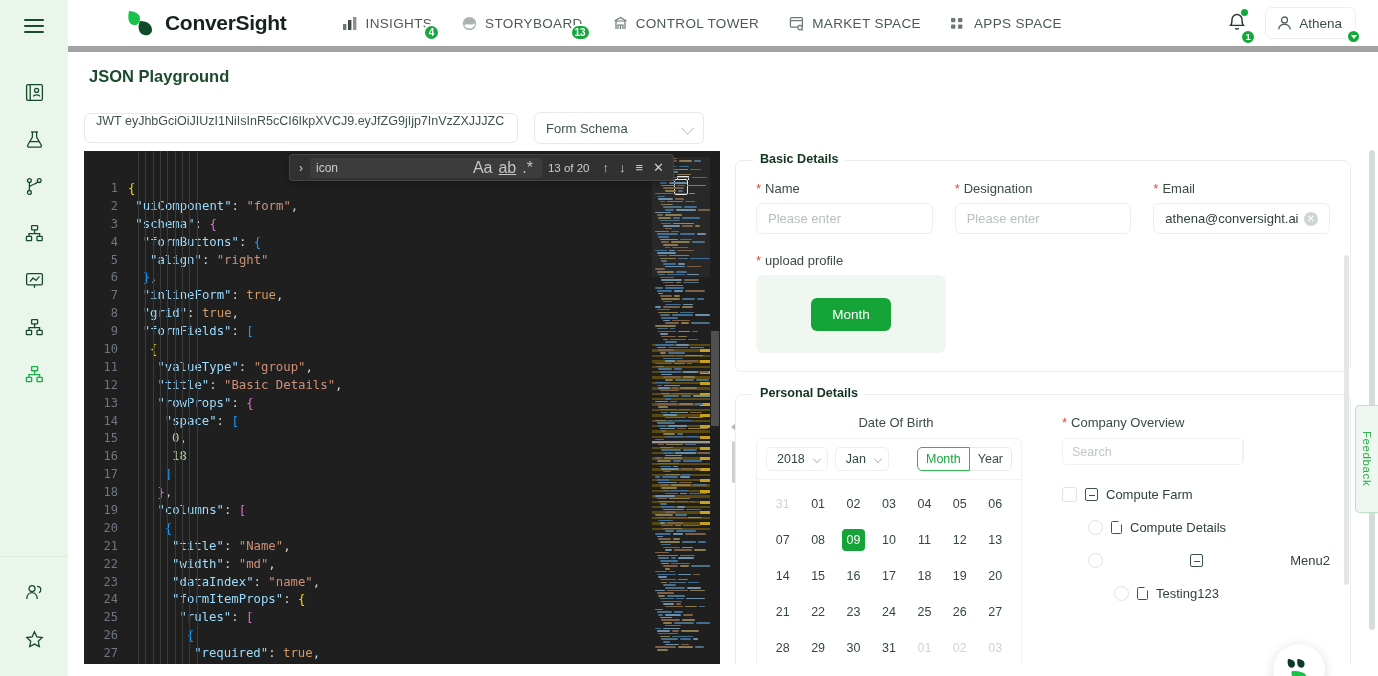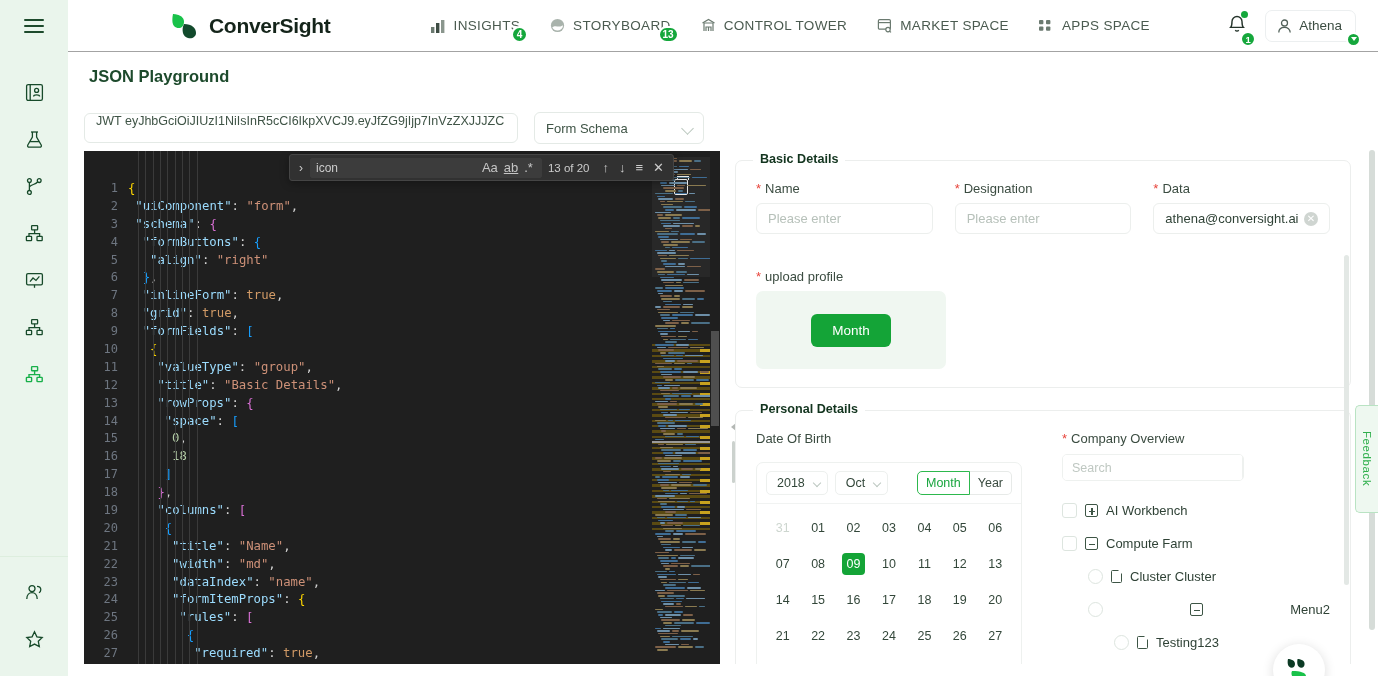--- a/index.html
+++ b/index.html
@@ -7,22 +7,21 @@
   body {
     width:1378px; height:676px; overflow:hidden;
     font-family:"Liberation Sans", sans-serif;
     background:#ffffff; color:#1d3c28;
     -webkit-font-smoothing:antialiased;
   }
   
   .header {
     position:absolute; top:0; left:0; width:1378px; height:52px;
     background:#ffffff; display:flex; 
-    border-bottom:1px solid #a3a3a3;
-    gap:44px;
+    border-bottom:6px solid #a3a3a3;
   }
   .burger-zone {
     width:68px; height:52px; background:#eaf5ec;
     display:flex; align-items:center; justify-content:center;
     cursor:pointer;
   }
   .burger { width:20px; height:14px; position:relative; }
   .burger i { position:absolute; left:0; width:20px; height:2px; background:#1d4a2c; border-radius:1px; }
   .burger i:nth-child(1){ top:0; }
   .burger i:nth-child(2){ top:6px; }
@@ -117,21 +116,21 @@
     background:#313131; border:1px solid #454545; border-radius:3px;
     display:flex; align-items:center; padding:0 4px 0 2px; z-index:6;
     box-shadow:0 2px 8px rgba(0,0,0,.35);
   }
   .find-tog { width:18px; text-align:center; color:#ccc; font-size:12px; cursor:pointer; }
   .find-box {
     flex:1; height:20px; background:#3c3c3c; border:1px solid #3c3c3c; border-radius:2px;
     display:flex; align-items:center; padding:0 5px; margin-right:6px;
   }
   .find-q { flex:1; color:#cccccc; font-size:12px; font-family:"Liberation Sans", sans-serif; }
-  .f-ic { color:#c5c5c5; font-size:13px; padding:0 3px; cursor:pointer; letter-spacing:0; }
+  .f-ic { color:#c5c5c5; font-size:16px; padding:0 3px; cursor:pointer; letter-spacing:0; }
   .find-count { color:#cccccc; font-size:11.5px; margin-right:8px; white-space:nowrap; }
   .find-act { color:#cccccc; font-size:13px; padding:0 5px; cursor:pointer; }
 
   
   .minimap { position:absolute; right:10px; top:0; width:58px; height:100%; background:#1f1f1f; overflow:hidden; }
   .mm-line { position:absolute; height:1.6px; border-radius:1px; }
   .mm-hl { position:absolute; height:2.4px; background:#5a4a12; left:0; width:58px; }
   .mm-mark { position:absolute; right:0; width:10px; height:3px; background:#c8a21e; }
   .mm-slider { position:absolute; left:0; top:6px; width:58px; height:120px; background:rgba(255,255,255,.045); }
   .mm-box { position:absolute; left:22px; top:28px; width:14px; height:16px; border:1.6px solid #e8e8e8; border-radius:2px; }
@@ -171,21 +170,21 @@
     margin-top:7px; width:190px; height:78px; background:#f0f7f1; border-radius:7px;
     display:flex; align-items:center; justify-content:center;
   }
   .upload-btn {
     background:#14a437; color:#fff; font-size:13.5px; border:none; border-radius:6px;
     padding:9px 21px; cursor:pointer; font-family:"Liberation Sans", sans-serif;
   }
   .pd-cols { display:flex; gap:26px; }
   .pd-left { width:280px; }
   .pd-right { flex:1; }
-  .dob-lbl { font-size:13px; color:#3b4c41; margin-bottom:16px; }
+  .dob-lbl { font-size:13px; color:#3b4c41; margin-bottom:8px;text-align:center; }
 
   .cal { border:1px solid #eef1ef; border-radius:7px; width:266px; background:#fff; overflow:hidden; }
   .cal-hd { display:flex; align-items:center; gap:7px; padding:8px 9px; border-bottom:1px solid #f1f3f2; }
   .cal-sel { position:relative; height:24px; border:1px solid #edf0ee; border-radius:5px;
              display:flex; align-items:center; padding:0 22px 0 10px; font-size:12.5px; color:#33473a; cursor:pointer; }
   .cal-sel .cc { position:absolute; right:7px; top:8px; width:6px; height:6px;
                  border-right:1.4px solid #bcc7c0; border-bottom:1.4px solid #bcc7c0; transform:rotate(45deg); }
   .seg { display:flex; margin-left:auto; }
   .seg span { height:24px; border:1px solid #e7eae8; display:flex; align-items:center; padding:0 8px;
               font-size:12.5px; color:#3b4c41; cursor:pointer; }
@@ -996,50 +995,50 @@
           <div class="inp ph">Please enter</div>
         </div>
         <div class="fld">
           <div class="fld-lbl">
             <span class="req">*</span><span>Designation</span>
           </div>
           <div class="inp ph">Please enter</div>
         </div>
         <div class="fld">
           <div class="fld-lbl">
-            <span class="req">*</span><span>Data</span>
+            <span class="req">*</span><span>Email</span>
           </div>
           <div class="inp">
             <span>athena@conversight.ai</span>
             <span class="inp-clear">✕</span>
           </div>
         </div>
       </div>
-      <div class="fld-lbl" style="margin-top:35px;">
+      <div class="fld-lbl" style="margin-top:19px;">
         <span class="req">*</span><span>upload profile</span>
       </div>
       <div class="upload-zone">
         <button class="upload-btn">Month</button>
       </div>
     </fieldset>
 
     <fieldset class="fs" style="margin-top:22px; padding-bottom:10px;">
       <div class="fs-legend">Personal Details</div>
       <div class="pd-cols">
 
         <div class="pd-left">
           <div class="dob-lbl">Date Of Birth</div>
           <div class="cal">
             <div class="cal-hd">
               <div class="cal-sel">
                 <span>2018</span>
                 <span class="cc"></span>
               </div>
               <div class="cal-sel">
-                <span>Oct</span>
+                <span>Jan</span>
                 <span class="cc"></span>
               </div>
               <div class="seg">
                 <span class="on">Month</span>
                 <span>Year</span>
               </div>
             </div>
             <div class="cal-grid" id="cal-grid">
                 <div class="cal-row">
                   <div class="cal-cell mute">31</div>
@@ -1101,32 +1100,27 @@
             <div class="srch-btn">
               <svg width="13" height="13" viewBox="0 0 13 13" fill="none" stroke="#7d8c84" stroke-width="1.3">
                 <circle cx="5.4" cy="5.4" r="4"></circle>
                   <path d="M8.4 8.4 L12 12"></path>
               </svg>
             </div>
           </div>
           <div class="tree" id="tree">
               <div class="tnode" style="padding-left: 0px;">
                 <span class="tbox"></span>
-                <span class="tsw plus"></span>
-                <span class="tlabel">AI Workbench</span>
-              </div>
-              <div class="tnode" style="padding-left: 0px;">
-                <span class="tbox"></span>
                 <span class="tsw"></span>
                 <span class="tlabel">Compute Farm</span>
               </div>
               <div class="tnode" style="padding-left: 26px;">
                 <span class="tbox rnd"></span>
                 <span class="tdoc"></span>
-                <span class="tlabel">Cluster Cluster</span>
+                <span class="tlabel">Compute Details</span>
               </div>
               <div class="tnode" style="padding-left: 26px; justify-content: space-between;">
                 <span class="tbox rnd"></span>
                 <span class="tsw"></span>
                 <span class="tlabel">Menu2</span>
               </div>
               <div class="tnode" style="padding-left: 52px;">
                 <span class="tbox rnd"></span>
                 <span class="tdoc"></span>
                 <span class="tlabel">Testing123</span>

